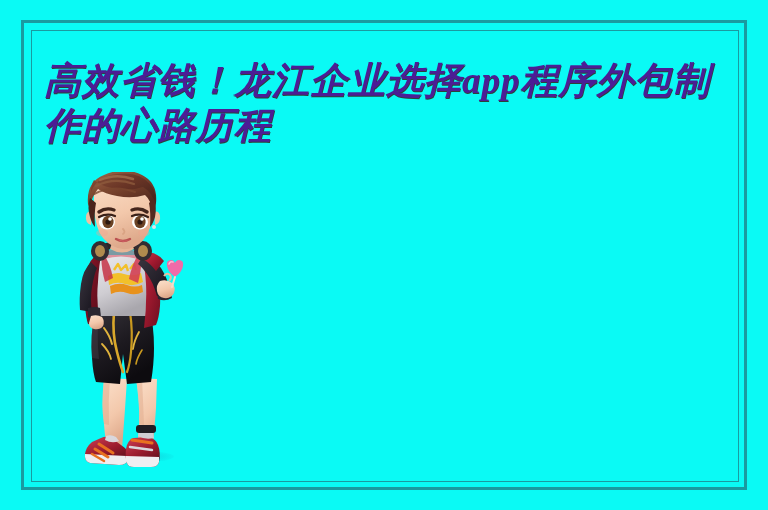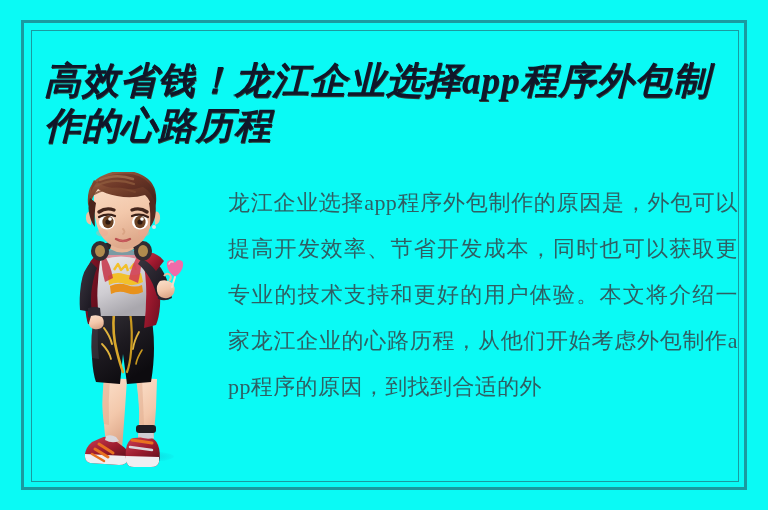--- a/index.html
+++ b/index.html
@@ -35,21 +35,21 @@
     left:44px; top:58px;
     width:692px;
   }
   #page-title {
     font-family:"Liberation Serif", serif;
     font-size:37px;
     line-height:45px;
     font-weight:700;
     font-style:italic;
     letter-spacing:1px;
-    color:#0f172a;
+    color:#4c1d95;
     text-shadow:0.5px 0.5px 0 #2c4238;
     word-break:break-all;
   }
 
   
   #content-row {
     position:absolute;
     left:44px; top:172px;
     width:694px; height:300px;
     display:flex;
@@ -260,16 +260,13 @@
       <path d="M72 67 q7 4 14 0" stroke="#b9504f" stroke-width="2.4" fill="none" stroke-linecap="round"></path>
       <path d="M73 67 q6 5 12 1 q-6 2 -12 -1 z" fill="#d4636a"></path>
 
       <ellipse cx="58" cy="61" rx="6" ry="3.5" fill="#f0a58f" opacity="0.4"></ellipse>
       <ellipse cx="100" cy="61" rx="6" ry="3.5" fill="#f0a58f" opacity="0.4"></ellipse>
 
       <circle cx="110" cy="55" r="2" fill="#e3e2e6"></circle>
     </svg>
   </div>
 
-  <div id="article-body">
-    <p id="body-text">龙江企业选择app程序外包制作的原因是，外包可以提高开发效率、节省开发成本，同时也可以获取更专业的技术支持和更好的用户体验。本文将介绍一家龙江企业的心路历程，从他们开始考虑外包制作app程序的原因，到找到合适的外</p>
-  </div>
 </div>
 
 </body></html>

